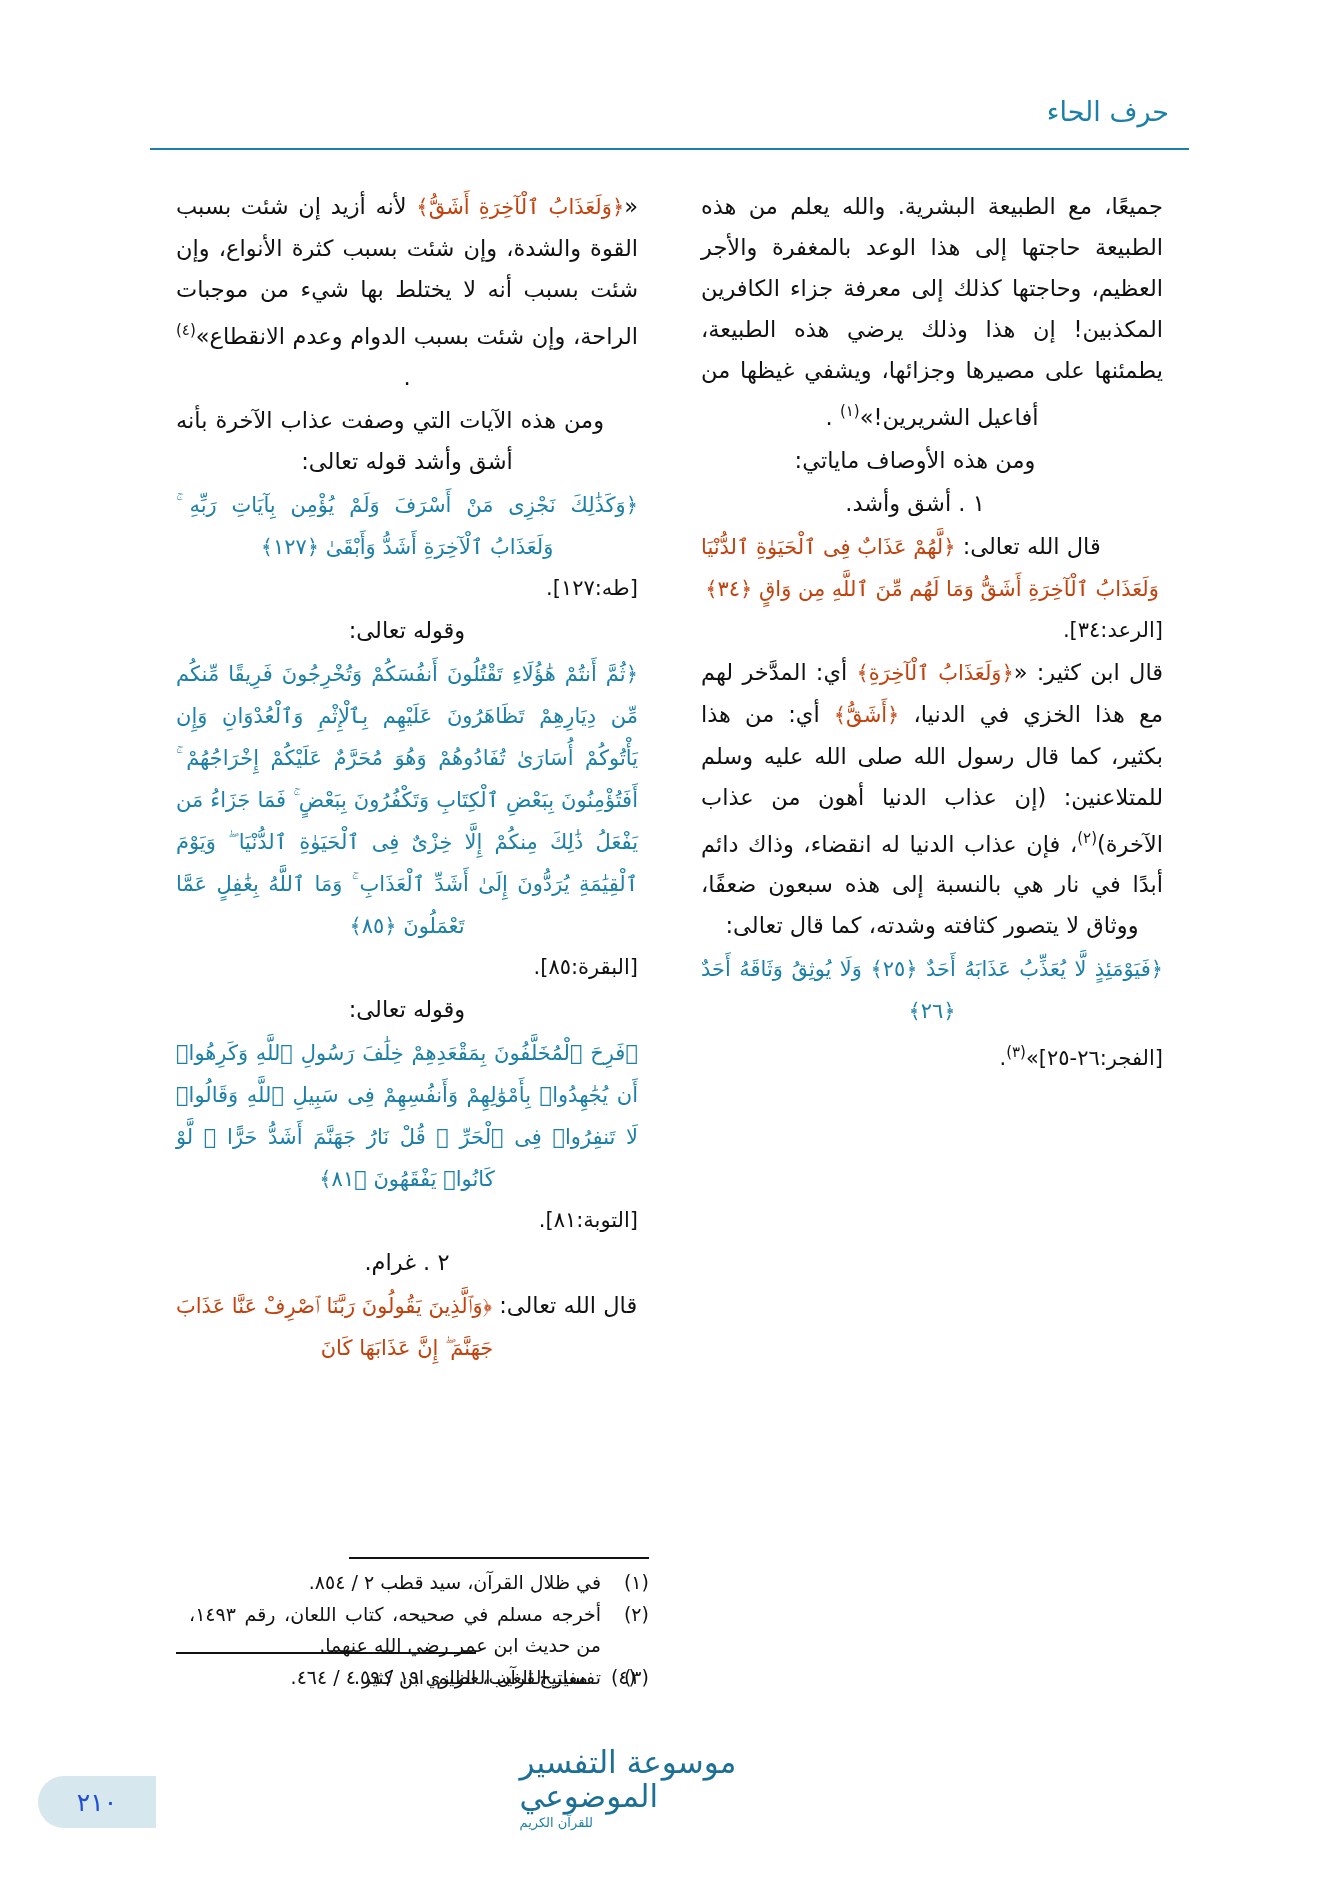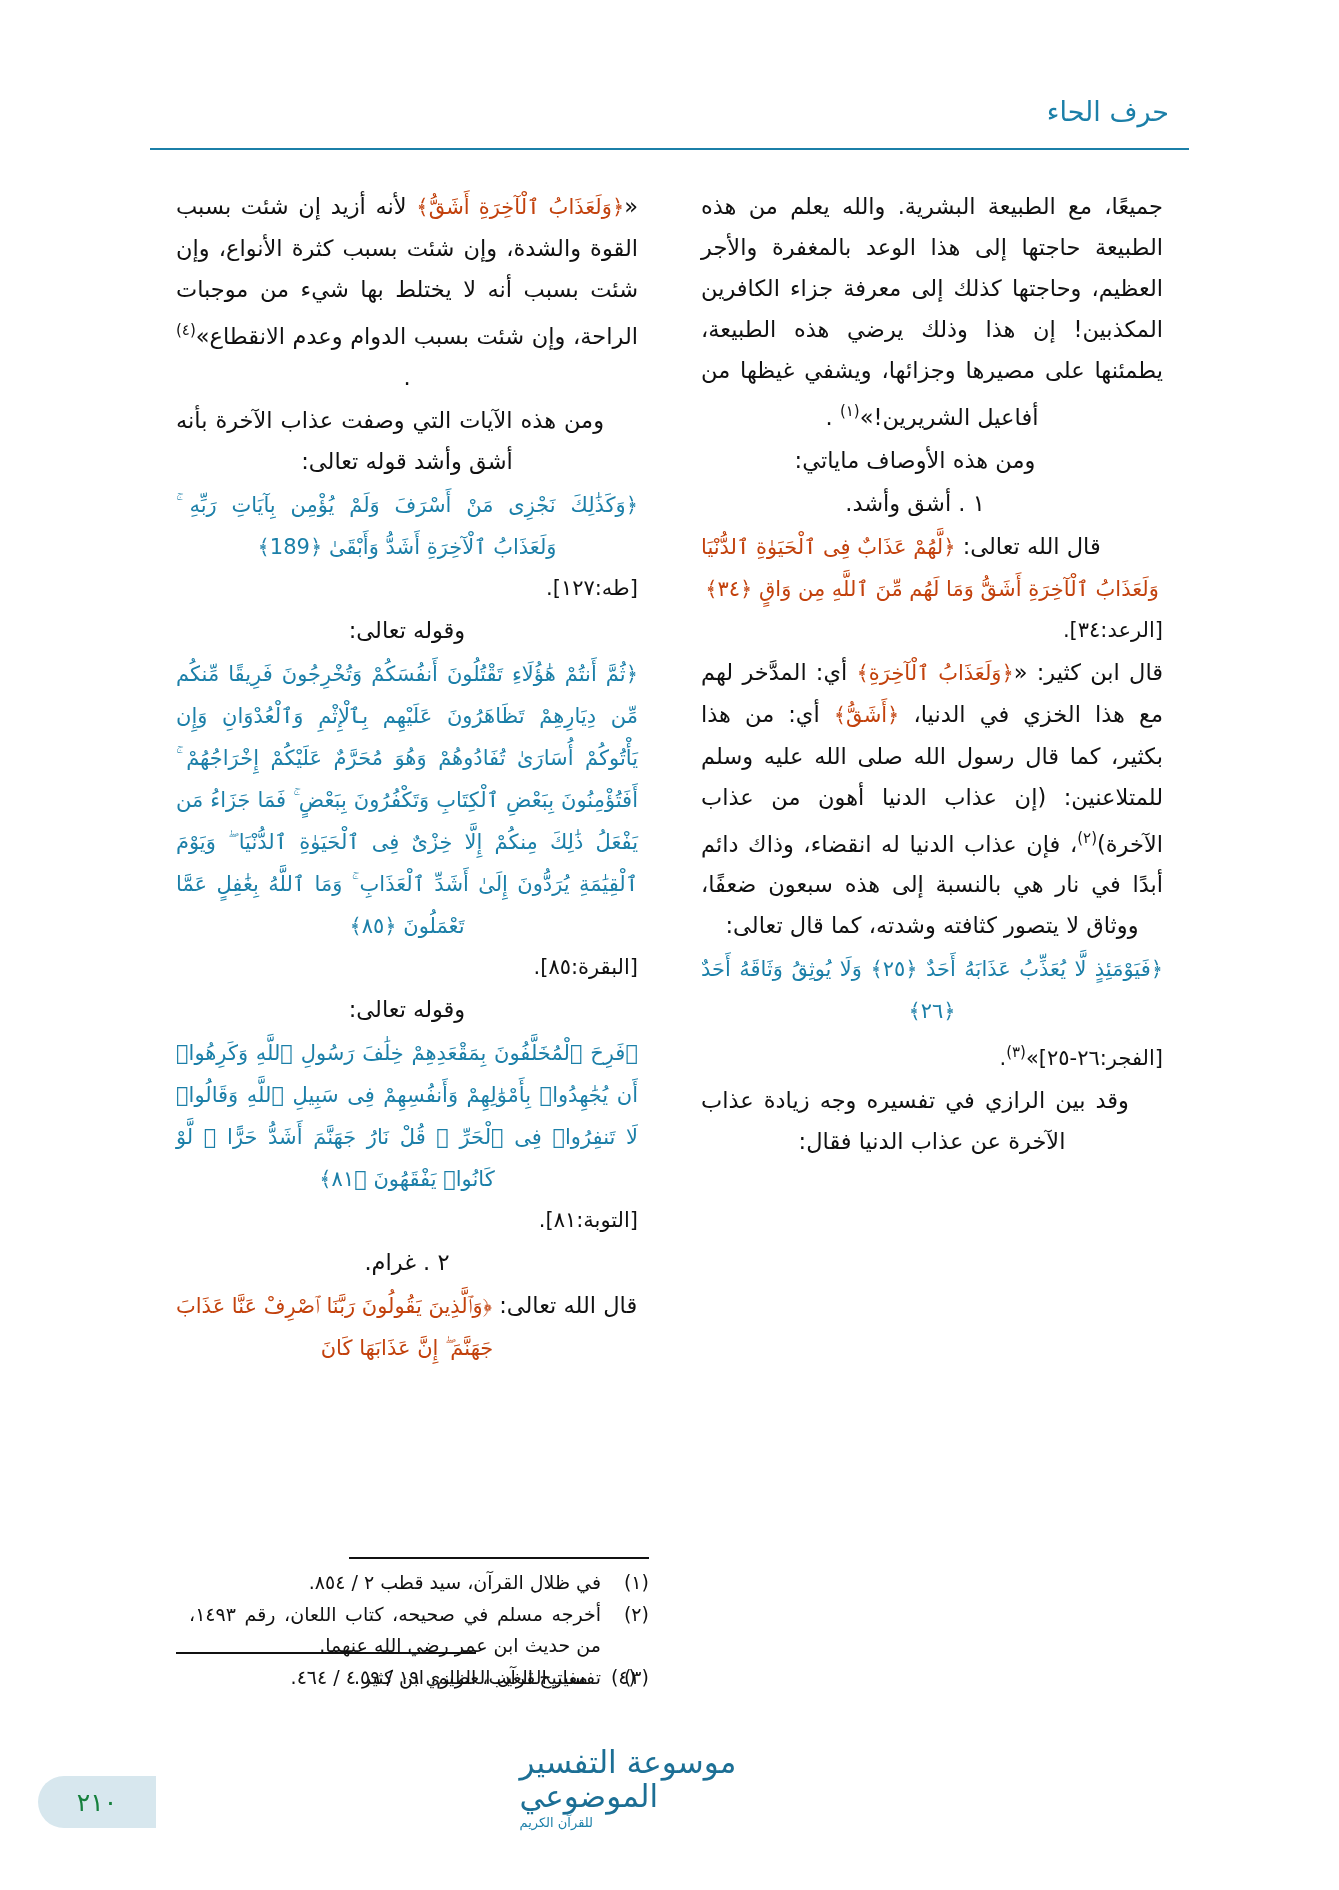--- a/index.html
+++ b/index.html
@@ -158,21 +158,21 @@
     margin-top: 2px;
   }
   .pageno {
     position: absolute;
     bottom: 62px;
     left: 38px;
     width: 118px;
     height: 52px;
     background: #d7e7ee;
     border-radius: 26px 0 0 26px;
-    color: #15803d;
+    color: #1d4ed8;
     font-size: 25px;
     font-family: "DejaVu Sans", sans-serif;
     display: flex;
     align-items: center;
     justify-content: center;
     letter-spacing: 2px;
   }
 </style>
 </head>
 <body>
@@ -197,30 +197,29 @@
       <p class="body rightish"><span>قال الله تعالى:</span> <span class="quran">﴿لَّهُمْ عَذَابٌ فِى ٱلْحَيَوٰةِ ٱلدُّنْيَا وَلَعَذَابُ ٱلْآخِرَةِ أَشَقُّ وَمَا لَهُم مِّنَ ٱللَّهِ مِن وَاقٍ ﴿٣٤﴾</span></p>
 
       <p class="ref">[الرعد:٣٤].</p>
 
       <p class="body"><span>قال ابن كثير: «</span><span class="quran">﴿وَلَعَذَابُ ٱلْآخِرَةِ﴾</span> <span>أي: المدَّخر لهم مع هذا الخزي في الدنيا،</span> <span class="quran">﴿أَشَقُّ﴾</span> <span>أي: من هذا بكثير، كما قال رسول الله صلى الله عليه وسلم للمتلاعنين: (إن عذاب الدنيا أهون من عذاب الآخرة)</span><span class="sup">(٢)</span><span>، فإن عذاب الدنيا له انقضاء، وذاك دائم أبدًا في نار هي بالنسبة إلى هذه سبعون ضعفًا، ووثاق لا يتصور كثافته وشدته، كما قال تعالى:</span></p>
 
       <p class="ayah"><span>﴿فَيَوْمَئِذٍ لَّا يُعَذِّبُ عَذَابَهُ أَحَدٌ ﴿٢٥﴾ وَلَا يُوثِقُ وَثَاقَهُ أَحَدٌ ﴿٢٦﴾</span></p>
 
       <p class="ref"><span>[الفجر:٢٦-٢٥]»</span><span class="sup">(٣)</span><span>.</span></p>
 
-      <p class="body indent"><span>وقد بين الرازي في تفسيره وجه زيادة عذاب الآخرة عن عذاب الدنيا فقال:</span></p>
     </div>
 
     <div class="col col-left">
 
       <p class="body"><span>«</span><span class="quran">﴿وَلَعَذَابُ ٱلْآخِرَةِ أَشَقُّ﴾</span> <span>لأنه أزيد إن شئت بسبب القوة والشدة، وإن شئت بسبب كثرة الأنواع، وإن شئت بسبب أنه لا يختلط بها شيء من موجبات الراحة، وإن شئت بسبب الدوام وعدم الانقطاع»</span><span class="sup">(٤)</span> <span>.</span></p>
 
       <p class="body indent"><span>ومن هذه الآيات التي وصفت عذاب الآخرة بأنه أشق وأشد قوله تعالى:</span></p>
 
-      <p class="ayah"><span>﴿وَكَذَٰلِكَ نَجْزِى مَنْ أَسْرَفَ وَلَمْ يُؤْمِن بِآيَاتِ رَبِّهِ ۚ وَلَعَذَابُ ٱلْآخِرَةِ أَشَدُّ وَأَبْقَىٰ ﴿189﴾</span></p>
+      <p class="ayah"><span>﴿وَكَذَٰلِكَ نَجْزِى مَنْ أَسْرَفَ وَلَمْ يُؤْمِن بِآيَاتِ رَبِّهِ ۚ وَلَعَذَابُ ٱلْآخِرَةِ أَشَدُّ وَأَبْقَىٰ ﴿١٢٧﴾</span></p>
       <p class="ref">[طه:١٢٧].</p>
 
       <p class="body" style="text-align:left"><span>وقوله تعالى:</span></p>
       <p class="ayah"><span>﴿ثُمَّ أَنتُمْ هَٰؤُلَاءِ تَقْتُلُونَ أَنفُسَكُمْ وَتُخْرِجُونَ فَرِيقًا مِّنكُم مِّن دِيَارِهِمْ تَظَاهَرُونَ عَلَيْهِم بِٱلْإِثْمِ وَٱلْعُدْوَانِ وَإِن يَأْتُوكُمْ أُسَارَىٰ تُفَادُوهُمْ وَهُوَ مُحَرَّمٌ عَلَيْكُمْ إِخْرَاجُهُمْ ۚ أَفَتُؤْمِنُونَ بِبَعْضِ ٱلْكِتَابِ وَتَكْفُرُونَ بِبَعْضٍ ۚ فَمَا جَزَاءُ مَن يَفْعَلُ ذَٰلِكَ مِنكُمْ إِلَّا خِزْىٌ فِى ٱلْحَيَوٰةِ ٱلدُّنْيَا ۖ وَيَوْمَ ٱلْقِيَٰمَةِ يُرَدُّونَ إِلَىٰ أَشَدِّ ٱلْعَذَابِ ۚ وَمَا ٱللَّهُ بِغَٰفِلٍ عَمَّا تَعْمَلُونَ ﴿٨٥﴾</span></p>
       <p class="ref">[البقرة:٨٥].</p>
 
       <p class="body" style="text-align:left"><span>وقوله تعالى:</span></p>
       <p class="ayah"><span>﴿فَرِحَ ٱلْمُخَلَّفُونَ بِمَقْعَدِهِمْ خِلَٰفَ رَسُولِ ٱللَّهِ وَكَرِهُوا۟ أَن يُجَٰهِدُوا۟ بِأَمْوَٰلِهِمْ وَأَنفُسِهِمْ فِى سَبِيلِ ٱللَّهِ وَقَالُوا۟ لَا تَنفِرُوا۟ فِى ٱلْحَرِّ ۚ قُلْ نَارُ جَهَنَّمَ أَشَدُّ حَرًّا ۚ لَّوْ كَانُوا۟ يَفْقَهُونَ ﴿٨١﴾</span></p>
       <p class="ref">[التوبة:٨١].</p>
 

